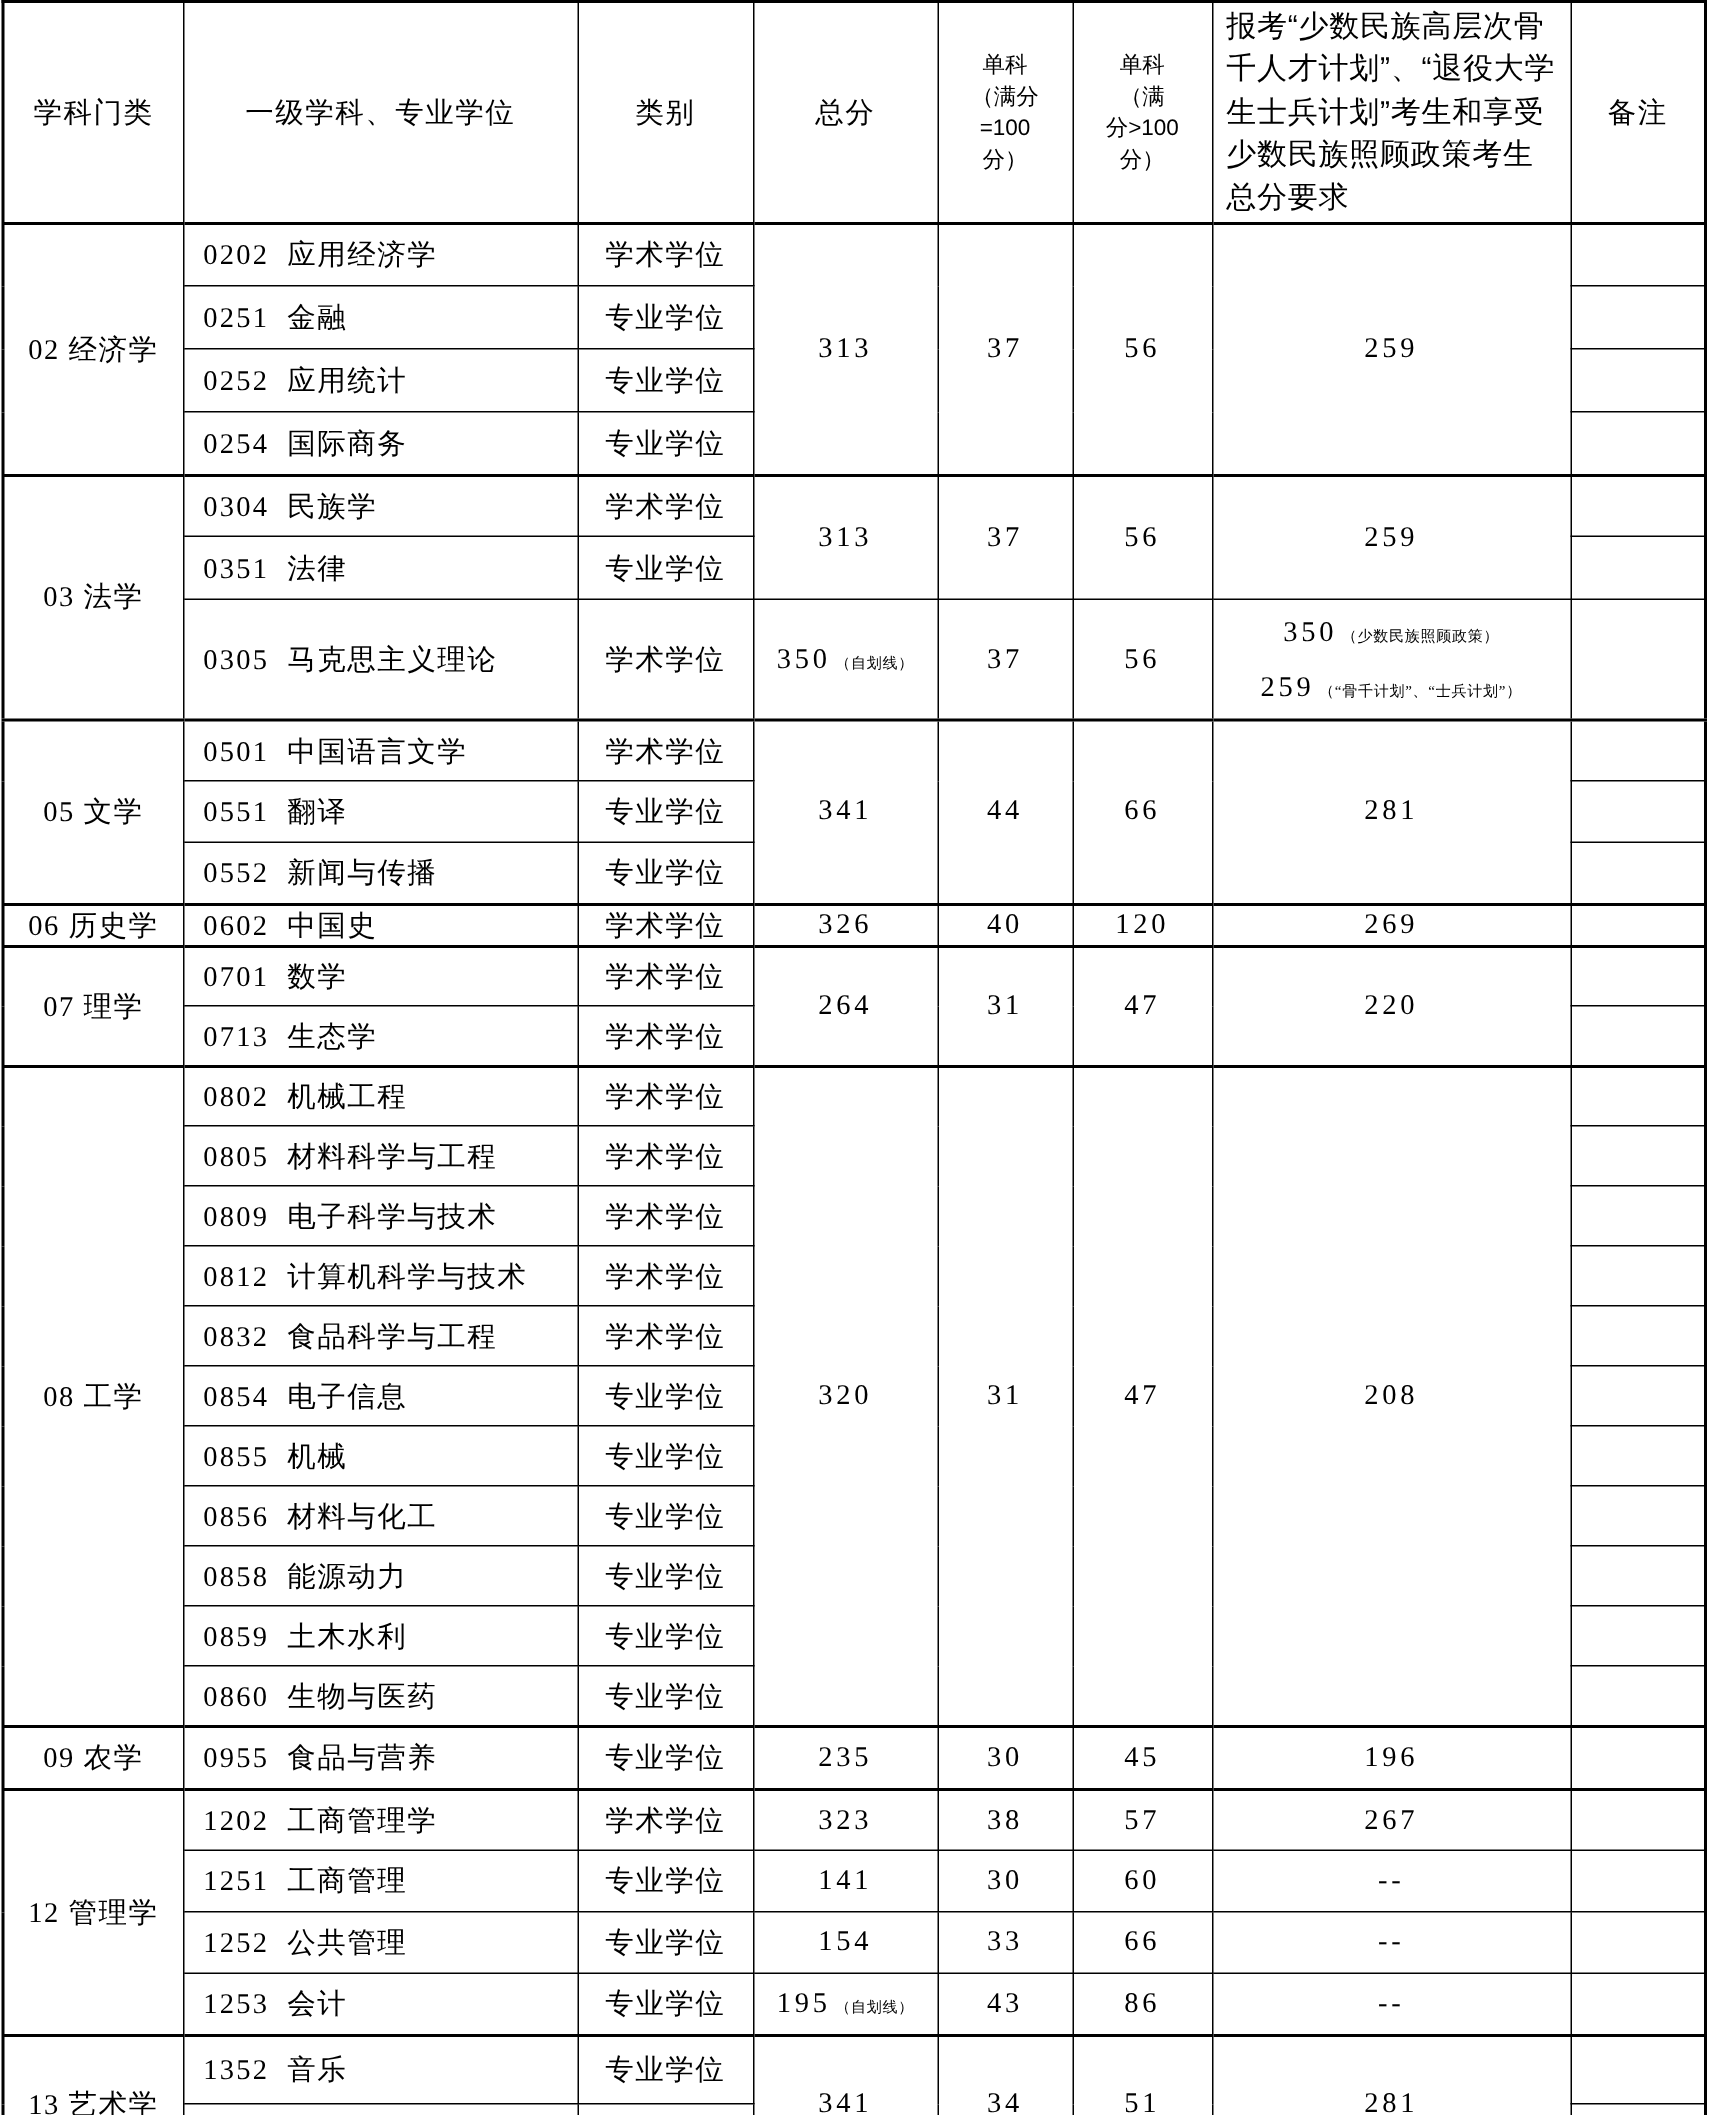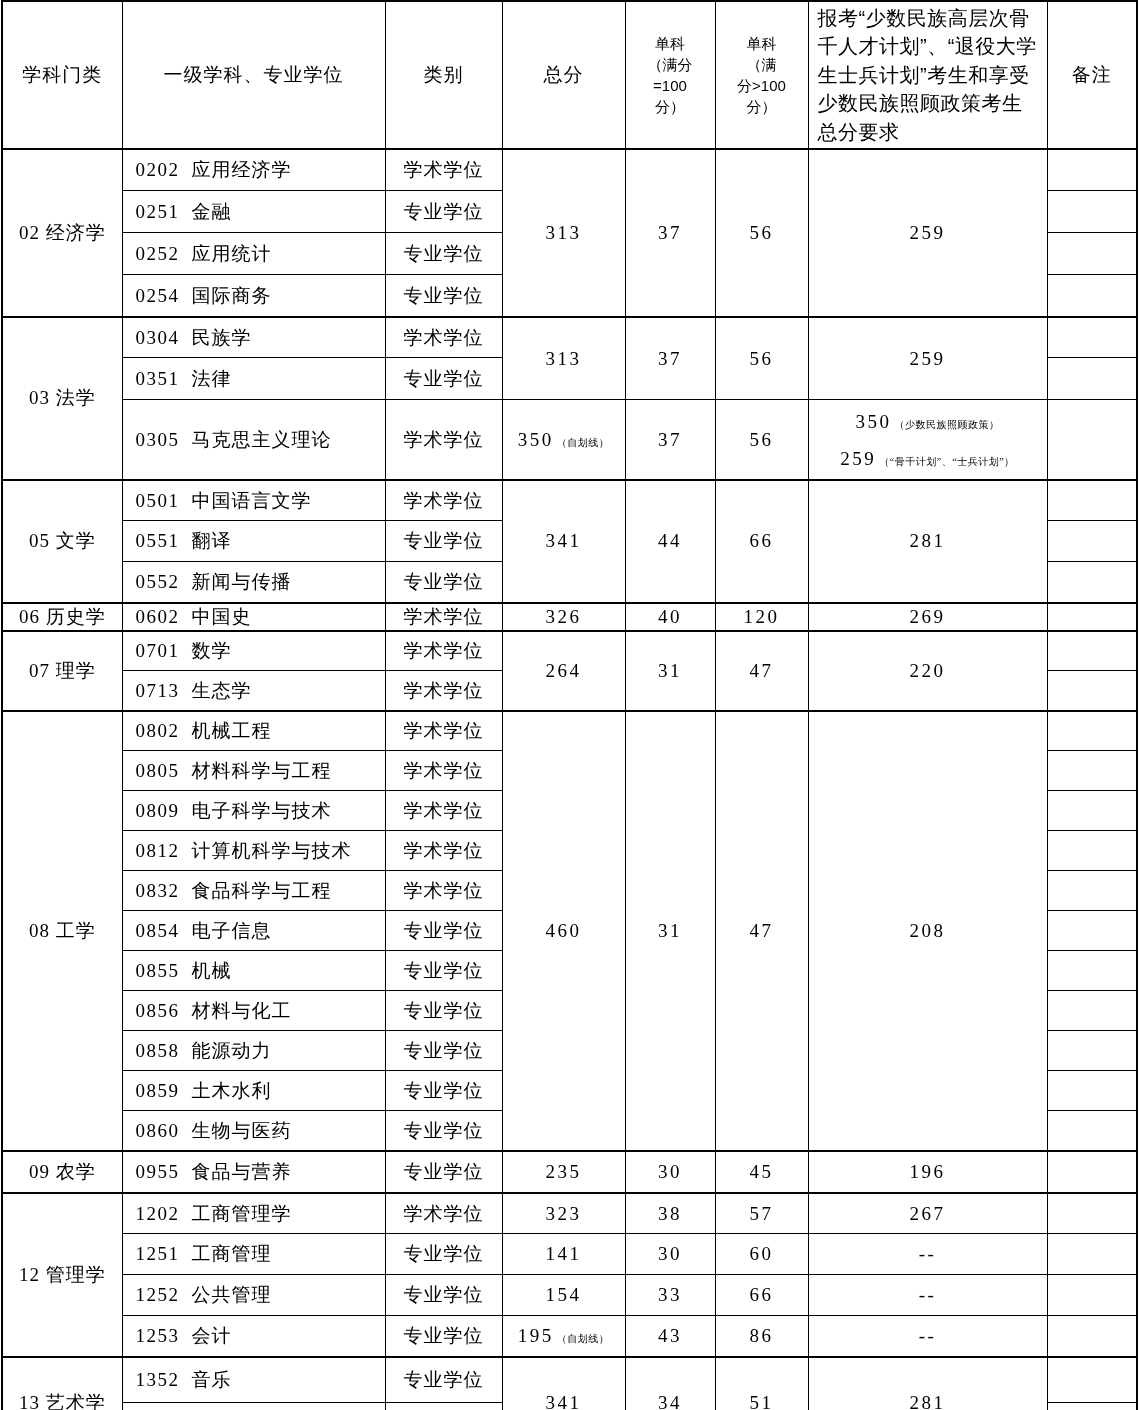--- a/index.html
+++ b/index.html
@@ -173,21 +173,21 @@
       </tr>
       <tr style="height: 40px;">
         <td class="col-disc"><span class="code" data-bind="sections.4.rows.1.code">0713</span><span class="dname" data-bind="sections.4.rows.1.name">生态学</span></td>
         <td class="col-type" data-bind="sections.4.rows.1.type">学术学位</td>
         <td class="col-remark"></td>
       </tr>
       <tr class="section-start" style="height: 40px;">
         <td class="col-cat" rowspan="11" data-bind="sections.5.category">08 工学</td>
         <td class="col-disc"><span class="code" data-bind="sections.5.rows.0.code">0802</span><span class="dname" data-bind="sections.5.rows.0.name">机械工程</span></td>
         <td class="col-type" data-bind="sections.5.rows.0.type">学术学位</td>
-        <td class="col-num" rowspan="11"><span class="num-val" data-bind="sections.5.groups.0.total">460</span></td>
+        <td class="col-num" rowspan="11"><span class="num-val" data-bind="sections.5.groups.0.total">320</span></td>
         <td class="col-num" rowspan="11" data-bind="sections.5.groups.0.single100">31</td>
         <td class="col-num" rowspan="11" data-bind="sections.5.groups.0.single_gt100">47</td>
         <td class="col-num" rowspan="11" data-bind="sections.5.groups.0.special">208</td>
         <td class="col-remark"></td>
       </tr>
       <tr style="height: 40px;">
         <td class="col-disc"><span class="code" data-bind="sections.5.rows.1.code">0805</span><span class="dname" data-bind="sections.5.rows.1.name">材料科学与工程</span></td>
         <td class="col-type" data-bind="sections.5.rows.1.type">学术学位</td>
         <td class="col-remark"></td>
       </tr>

